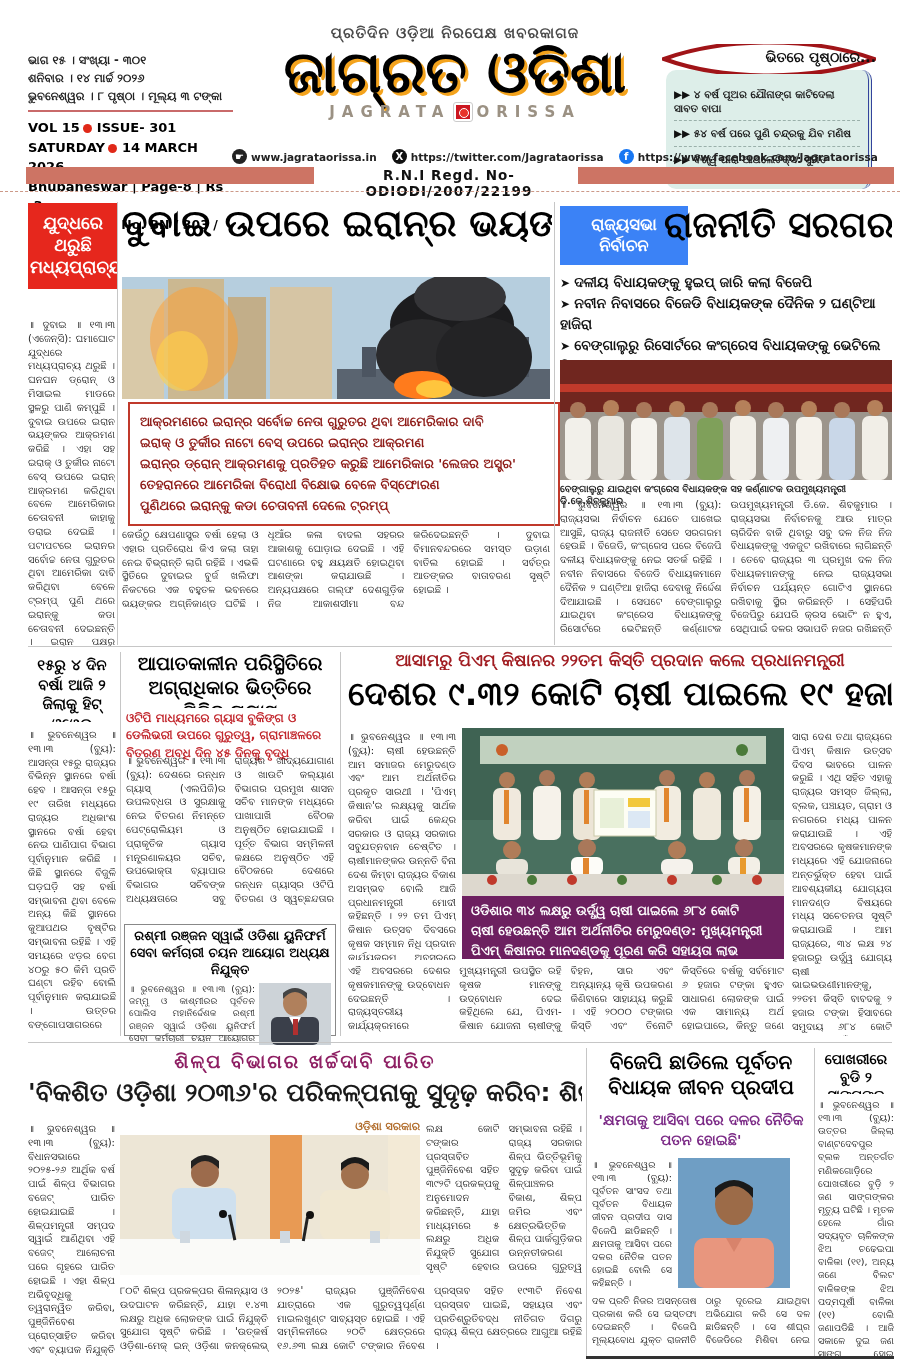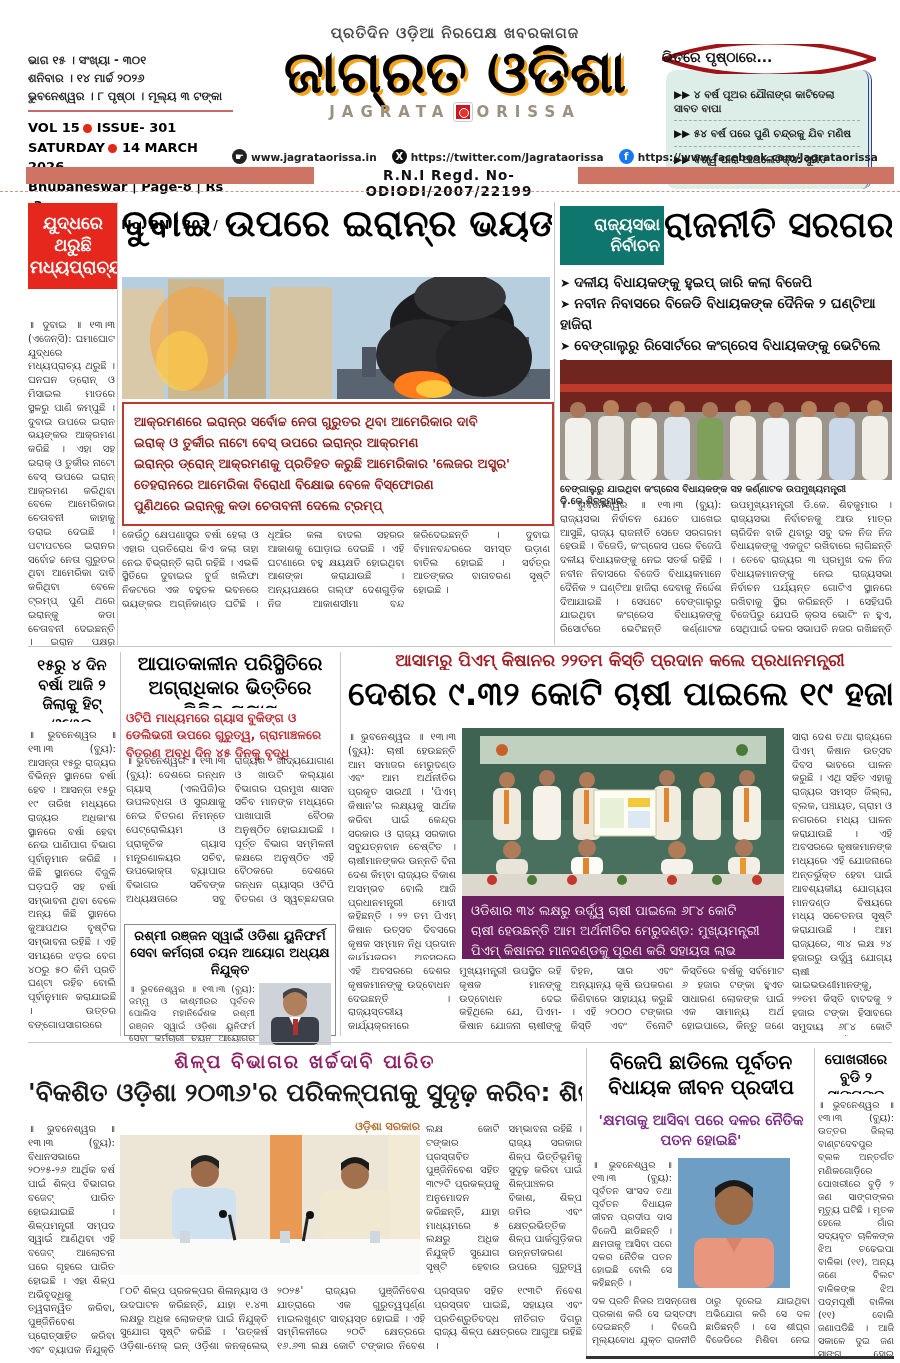--- a/index.html
+++ b/index.html
@@ -29,33 +29,33 @@
   .inside-item::before{content:"▶▶ ";color:#111;}
   .eye-title{font-size:14px;font-weight:bold;color:#111;}
   .social-txt{font-size:10.5px;font-weight:bold;color:#222;}
   .icon-circle{display:inline-block;width:15px;height:15px;border-radius:50%;color:#fff;font-size:10px;line-height:15px;text-align:center;font-weight:bold;vertical-align:middle;margin-right:4px;}
   .rni-bar{position:absolute;height:17px;background:#cd7464;}
   .rni-text{font-size:13.5px;font-weight:bold;color:#111;letter-spacing:1px;}
   .dashed-rule{position:absolute;border-top:1.5px dashed #c98;width:100%;}
   
   .redbox{background:#e6271d;color:#fff;font-weight:bold;font-size:17.5px;line-height:1.25;text-align:center;padding:10px 2px;}
   .headline-xl{font-size:37px;font-weight:bold;color:#000;white-space:nowrap;overflow:hidden;}
-  .purplebox{background:#0f766e;color:#fff;font-weight:bold;font-size:16.5px;line-height:1.3;text-align:right;padding:8px 4px;}
+  .purplebox{background:#3b82f6;color:#fff;font-weight:bold;font-size:16.5px;line-height:1.3;text-align:center;padding:8px 16px;}
   .arrow-li{font-size:14px;font-weight:bold;color:#111;line-height:1.5;}
   .arrow-li::before{content:"➤ ";font-size:12px;}
-  .capbox{border:2px solid #c0392b;color:#8e1b17;font-weight:bold;font-size:13px;line-height:1.62;padding:7px 10px;overflow:hidden;}
+  .capbox{border:2px solid #c0392b;color:#8e1b17;font-weight:bold;font-size:13px;line-height:1.62;padding:7px 10px;overflow:hidden;margin-left:6px;}
   .photo-cap{font-size:9.5px;font-weight:bold;color:#222;}
   .kicker-red{color:#a11d22;font-weight:bold;font-size:17px;white-space:nowrap;overflow:hidden;}
   .kicker-purple{color:#8e1f63;font-weight:bold;font-size:19px;letter-spacing:2px;white-space:nowrap;overflow:hidden;}
   .headline-l{font-size:33px;font-weight:bold;color:#000;white-space:nowrap;overflow:hidden;}
   .headline-m{font-size:19px;font-weight:bold;color:#000;line-height:1.25;overflow:hidden;}
   .headline-s{font-size:14.5px;font-weight:bold;color:#000;line-height:1.3;overflow:hidden;}
   .red-sub{color:#c2272d;font-weight:bold;font-size:12px;line-height:1.45;}
   .purple-sub{color:#7b2a86;font-weight:bold;font-size:14.5px;line-height:1.4;}
-  .purple-cap{background:#6d2060;color:#fff;font-weight:normal;font-size:13px;line-height:1.55;padding:5px 9px;overflow:hidden;}
+  .purple-cap{background:#6d2060;color:#fff;font-weight:bold;font-size:13px;line-height:1.55;padding:5px 9px;overflow:hidden;}
   .boxed{border:1px solid #888;}
   .photo{display:block;}
   .gov-label{font-size:11px;font-weight:bold;color:#b06a28;}
   .end-rule{position:absolute;height:3px;background:#333;}
 </style>
 </head>
 <body>
 
 <div class="page">
 
@@ -81,21 +81,21 @@
       <div class="logo-sub">
         <span>JAGRATA</span><span class="logo-dot"></span><span>ORISSA</span>
       </div>
     </div>
 
     <div class="at" style="left:666px;top:46px;width:206px;">
       <div class="at" style="left:-4px;top:-2px;width:214px;height:30px;z-index:2;">
         <svg width="214" height="30" viewBox="0 0 214 30">
           <path d="M2,15 C62,-7 152,-7 212,15 C152,37 62,37 2,15 Z" fill="#ffffff" stroke="#a01418" stroke-width="4"></path>
         </svg>
-        <div class="at eye-title" style="left:0;top:5px;width:214px;text-align:left;">ଭିତରେ ପୃଷ୍ଠାରେ...</div>
+        <div class="at eye-title" style="left:0;top:5px;width:214px;text-align:right;">ଭିତରେ ପୃଷ୍ଠାରେ...</div>
       </div>
       <div class="inside-box" style="margin-top:24px;">
         <div class="inside-item">୪ ବର୍ଷ ପୂଅର ଯୌନାଙ୍ଗ କାଟିଦେଲା ସାବତ ବାପା</div>
         <div class="inside-item">୫୪ ବର୍ଷ ପରେ ପୁଣି ଚନ୍ଦ୍ରକୁ ଯିବ ମଣିଷ</div>
         <div class="inside-item">ବିଶ୍ୱ ପାରା ଆଥଲେଟିକ୍ସ: ସୁମିତ ଅନ୍ତିଲଙ୍କୁ ସ୍ୱର୍ଣ୍ଣ</div>
       </div>
     </div>
 
     <div class="at" style="left:232px;top:146px;width:430px;white-space:nowrap;">
       <span class="icon-circle" style="background:#222;">☛</span><span class="social-txt">www.jagrataorissa.in</span>

